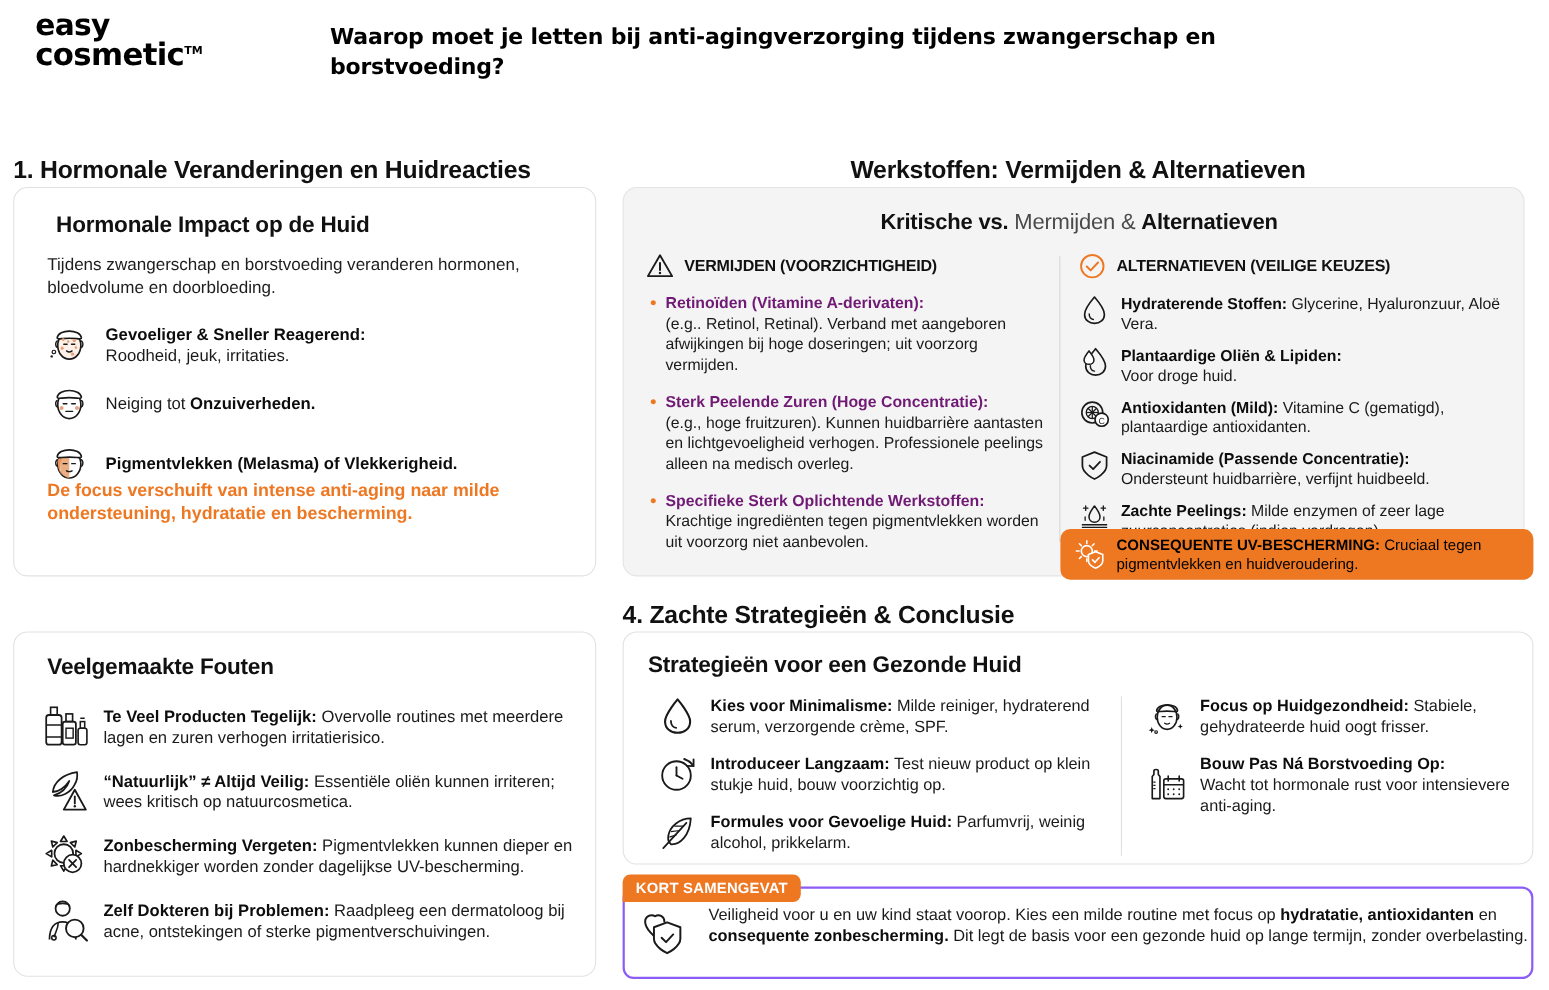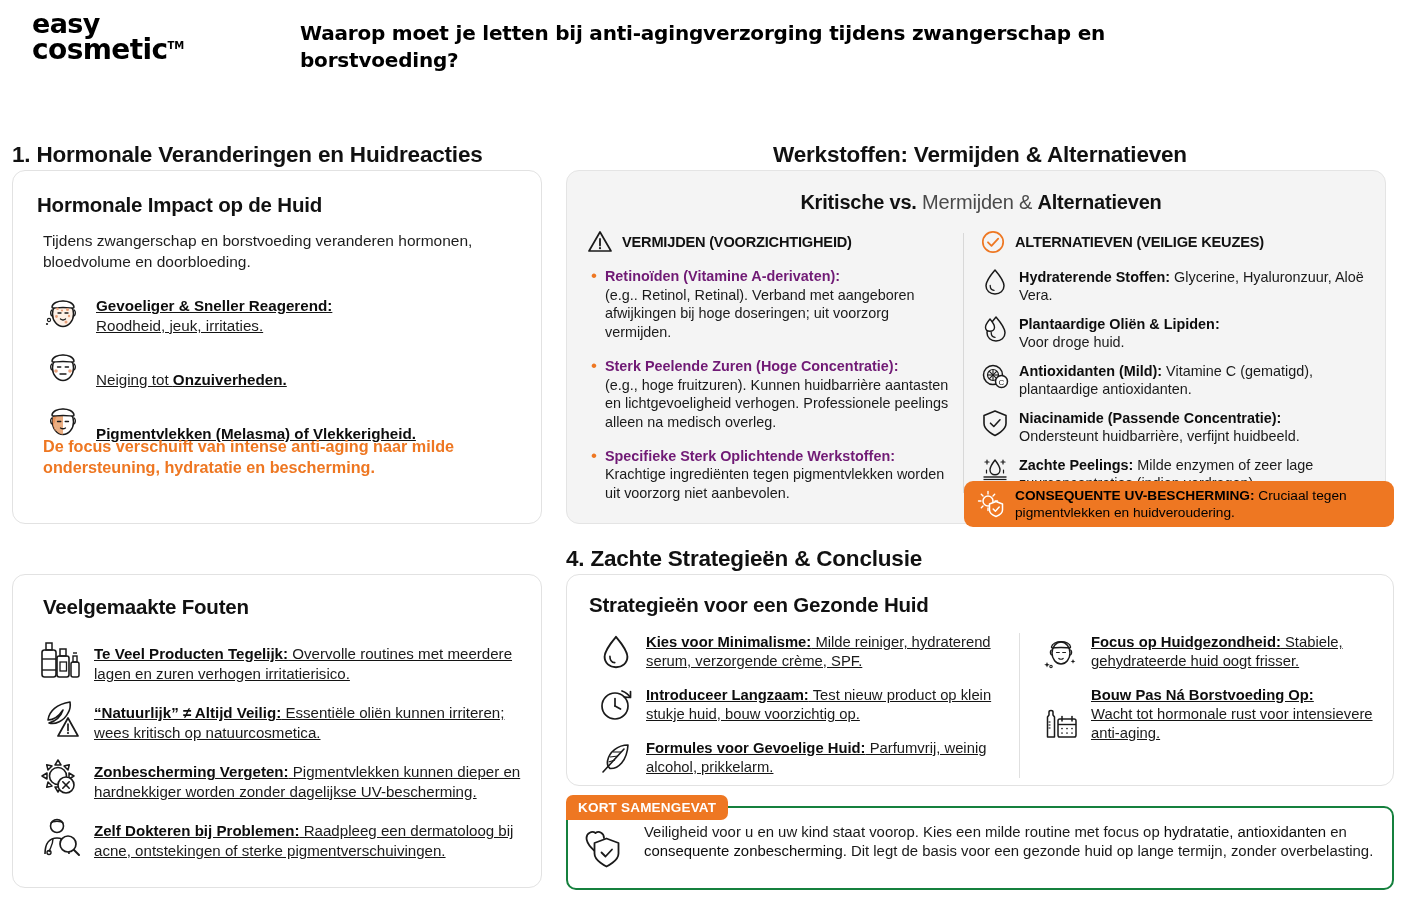--- a/index.html
+++ b/index.html
@@ -64,33 +64,33 @@
   #card2 { left:566px; top:170px; width:820px; height:354px; }
   #card3 { left:12px;  top:574px; width:530px; height:314px; }
   #card4 { left:566px; top:574px; width:828px; height:212px; }
 
   .card-title {
     font-weight:bold;
     font-size:20.5px;
     color:#111;
     letter-spacing:-0.2px;
   }
-  #card1 .card-title { position:absolute; left:24px; top:22px; }
+  #card1 .card-title { position:absolute; left:38px; top:22px; }
   #card3 .card-title { position:absolute; left:30px; top:20px; }
   #card4 .card-title { position:absolute; left:22px; top:18px; }
   #card2 .card-title { position:absolute; left:0; top:20px; width:828px; text-align:center; font-size:20px; }
   .ct-light { font-weight:normal; color:#4a4a4a; }
 
   .card-para {
     position:absolute; left:30px; top:60px; width:460px;
     font-size:15.5px; line-height:1.33; color:#1d1d1d;
   }
 
   
-  .row { display:flex; align-items:flex-end; gap:11px;text-decoration:underline; }
+  .row { display:flex; align-items:center; gap:11px; }
   .row .ic { flex:0 0 auto; width:42px; height:42px; display:block; }
   .row .tx { font-size:15.2px; line-height:1.27; color:#1a1a1a; padding-top:2px; }
   .row .tx b { font-weight:bold; color:#0d0d0d; }
 
   
   #c1rows { position:absolute; left:28px; top:120px; width:480px; }
   #c1rows .row { margin-bottom:10px; }
   #c1rows .row .ic { width:44px; height:44px; }
   .highlight {
     position:absolute; left:30px; top:265px; width:470px;
@@ -140,32 +140,32 @@
   .c4-left { width:452px; padding-left:30px; }
   .c4-div { width:1px; background:#e0e0e0; margin:2px 0 12px 0; }
   .c4-right { width:375px; padding-left:22px; }
   .c4-cols .row { margin-bottom:13px; }
   .c4-cols .row .ic { width:38px; height:38px; }
   .c4-cols .row .tx { font-size:14.8px; line-height:1.28; }
 
   
   #summary {
     position:absolute; left:566px; top:806px; width:828px; height:84px;
-    border:2px solid #15803d; border-radius:10px; background:#fff;
+    border:2px solid #8b5cf6; border-radius:10px; background:#fff;
   }
   .sum-badge {
     position:absolute; left:-2px; top:-13px; height:25px;
     background:#ee7722; color:#fff; border-radius:7px 7px 7px 0;
     font-weight:bold; font-size:13.5px; letter-spacing:0.2px;
     padding:0 12px; display:flex; align-items:center;
   }
   .sum-body { position:absolute; left:12px; top:14px; display:flex; gap:10px; width:810px; }
   .sum-body .ic { width:54px; height:54px; flex:0 0 auto; }
   .sum-body .tx { font-size:14.9px; line-height:1.3; color:#1a1a1a; padding-top:1px; }
-  .sum-body .tx b { font-weight:normal; color:#0d0d0d; }
+  .sum-body .tx b { font-weight:bold; color:#0d0d0d; }
 </style>
 </head>
 <body>
 
 <div class="page">
 
   <div class="header">
     <div class="logo">
       <span class="logo-l1">easy</span>
       <span class="logo-l2"><span>cosmetic</span><span class="logo-tm">TM</span></span>

